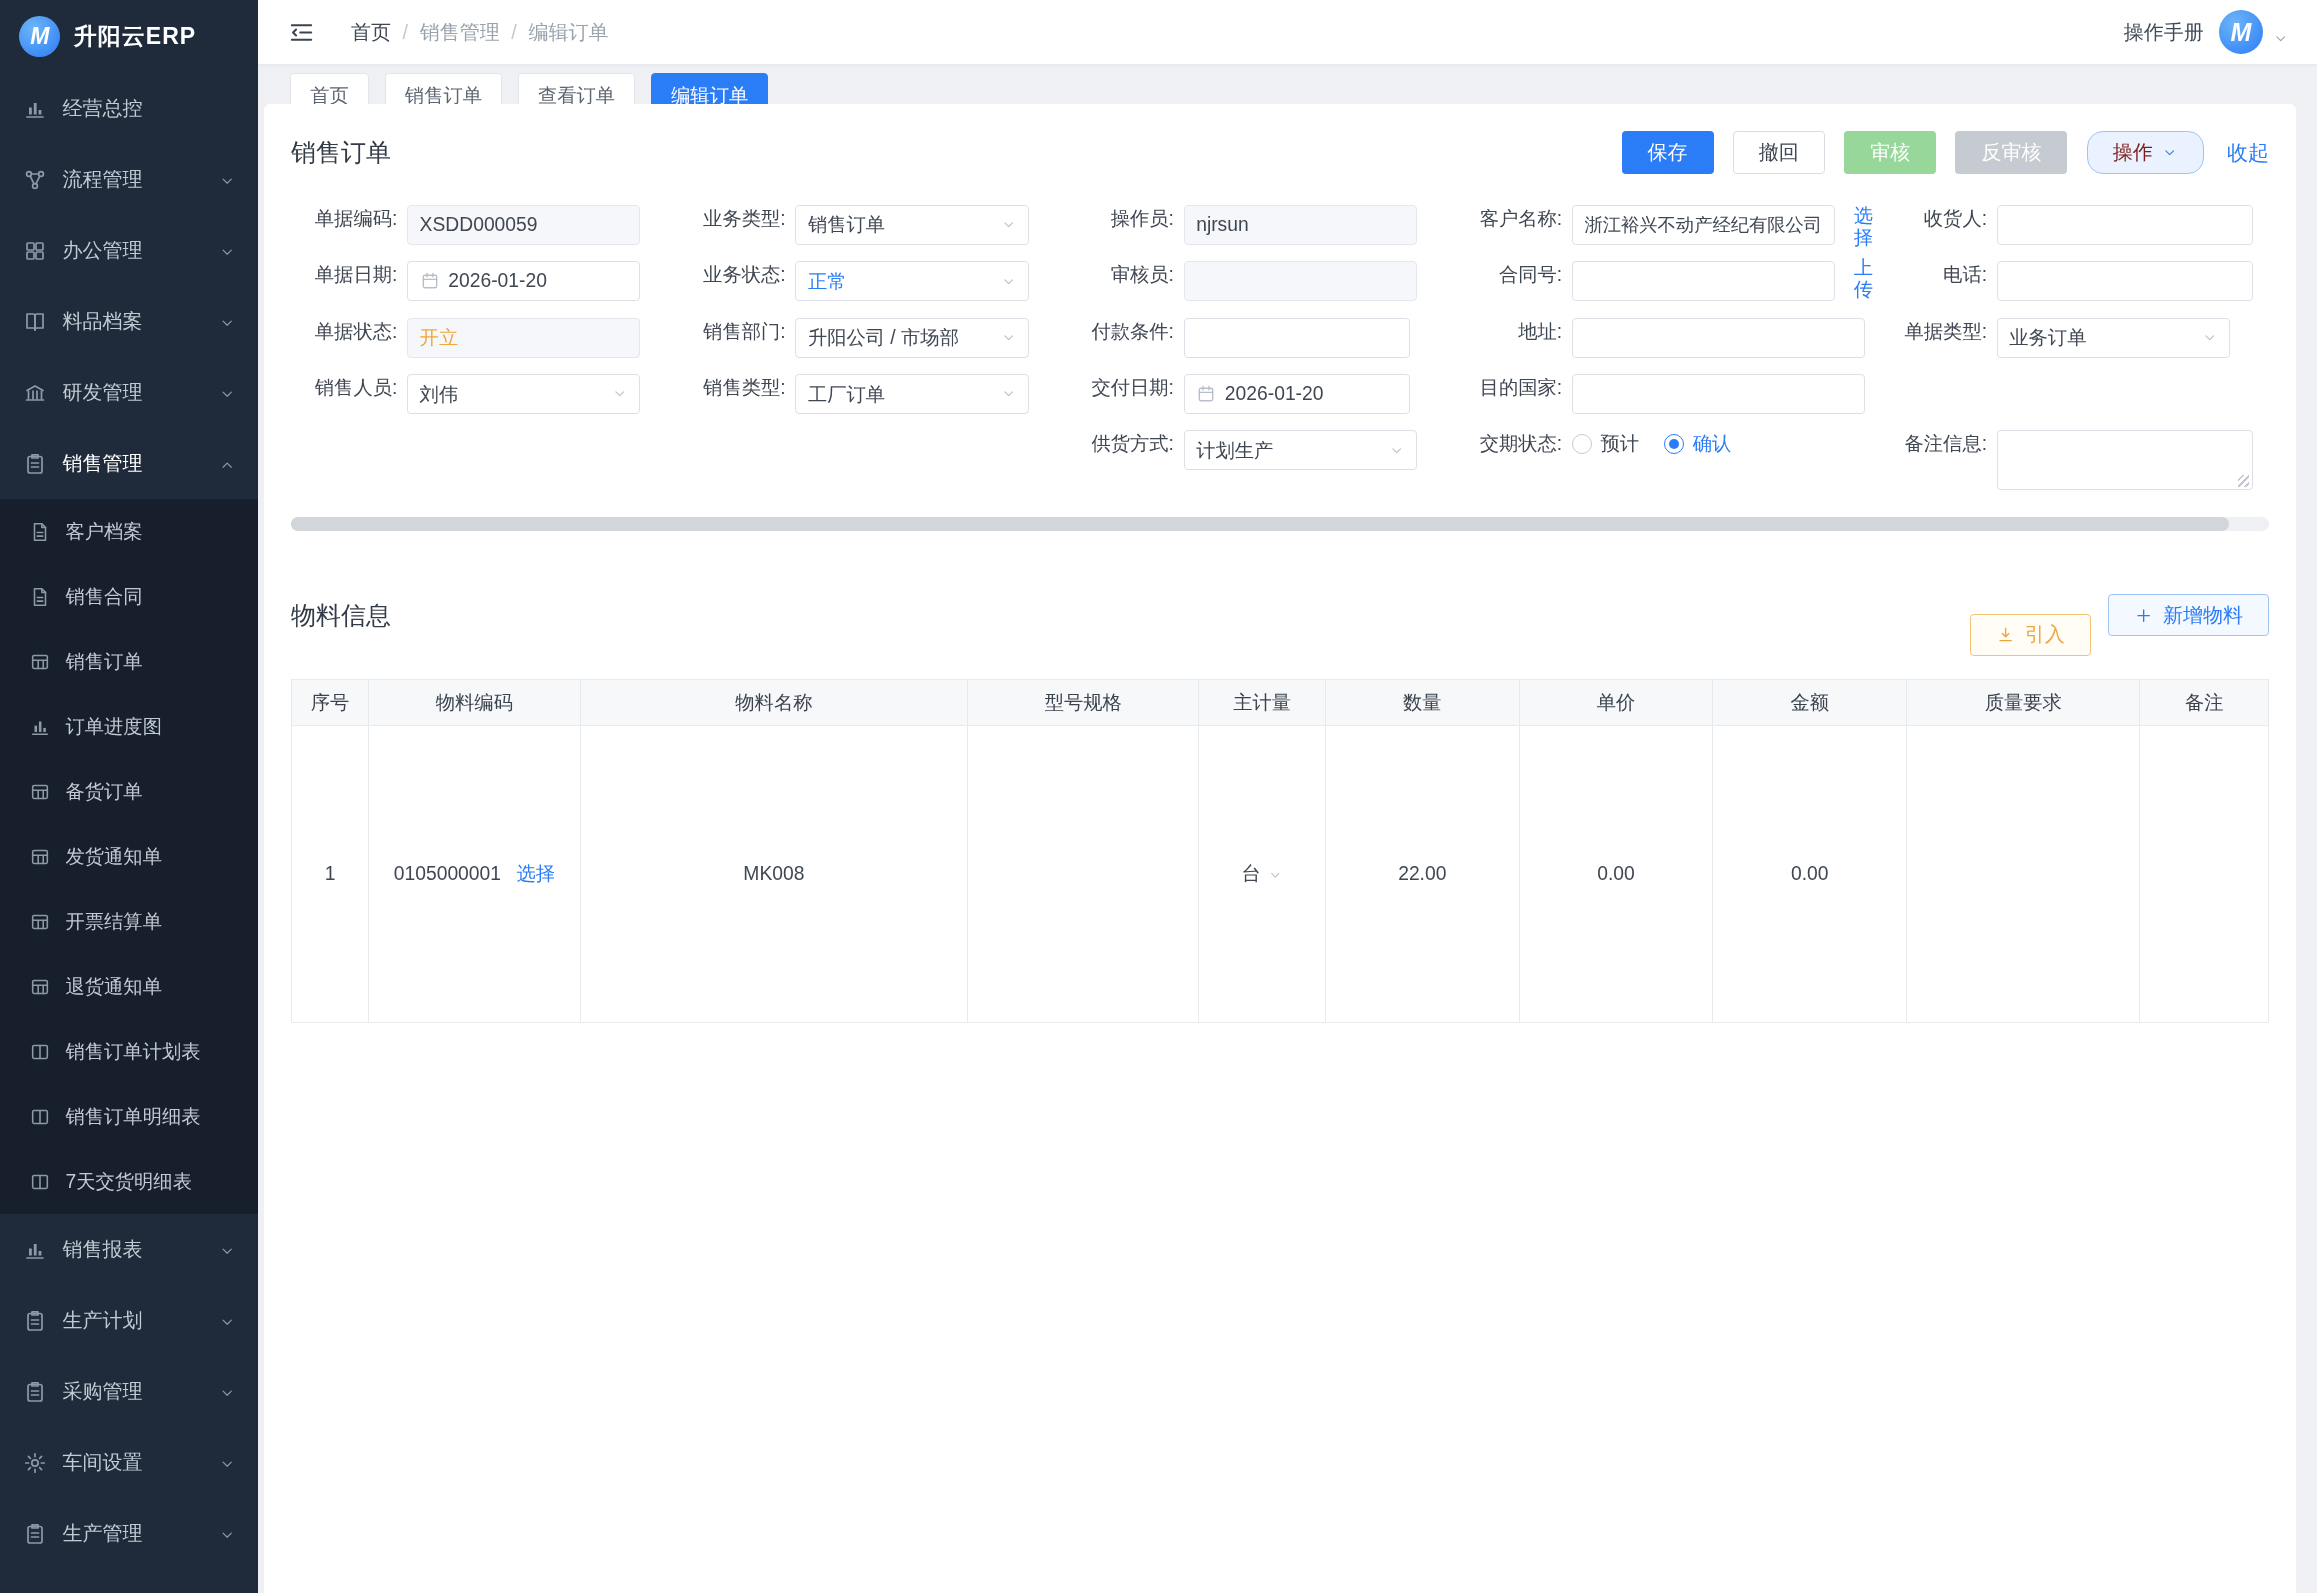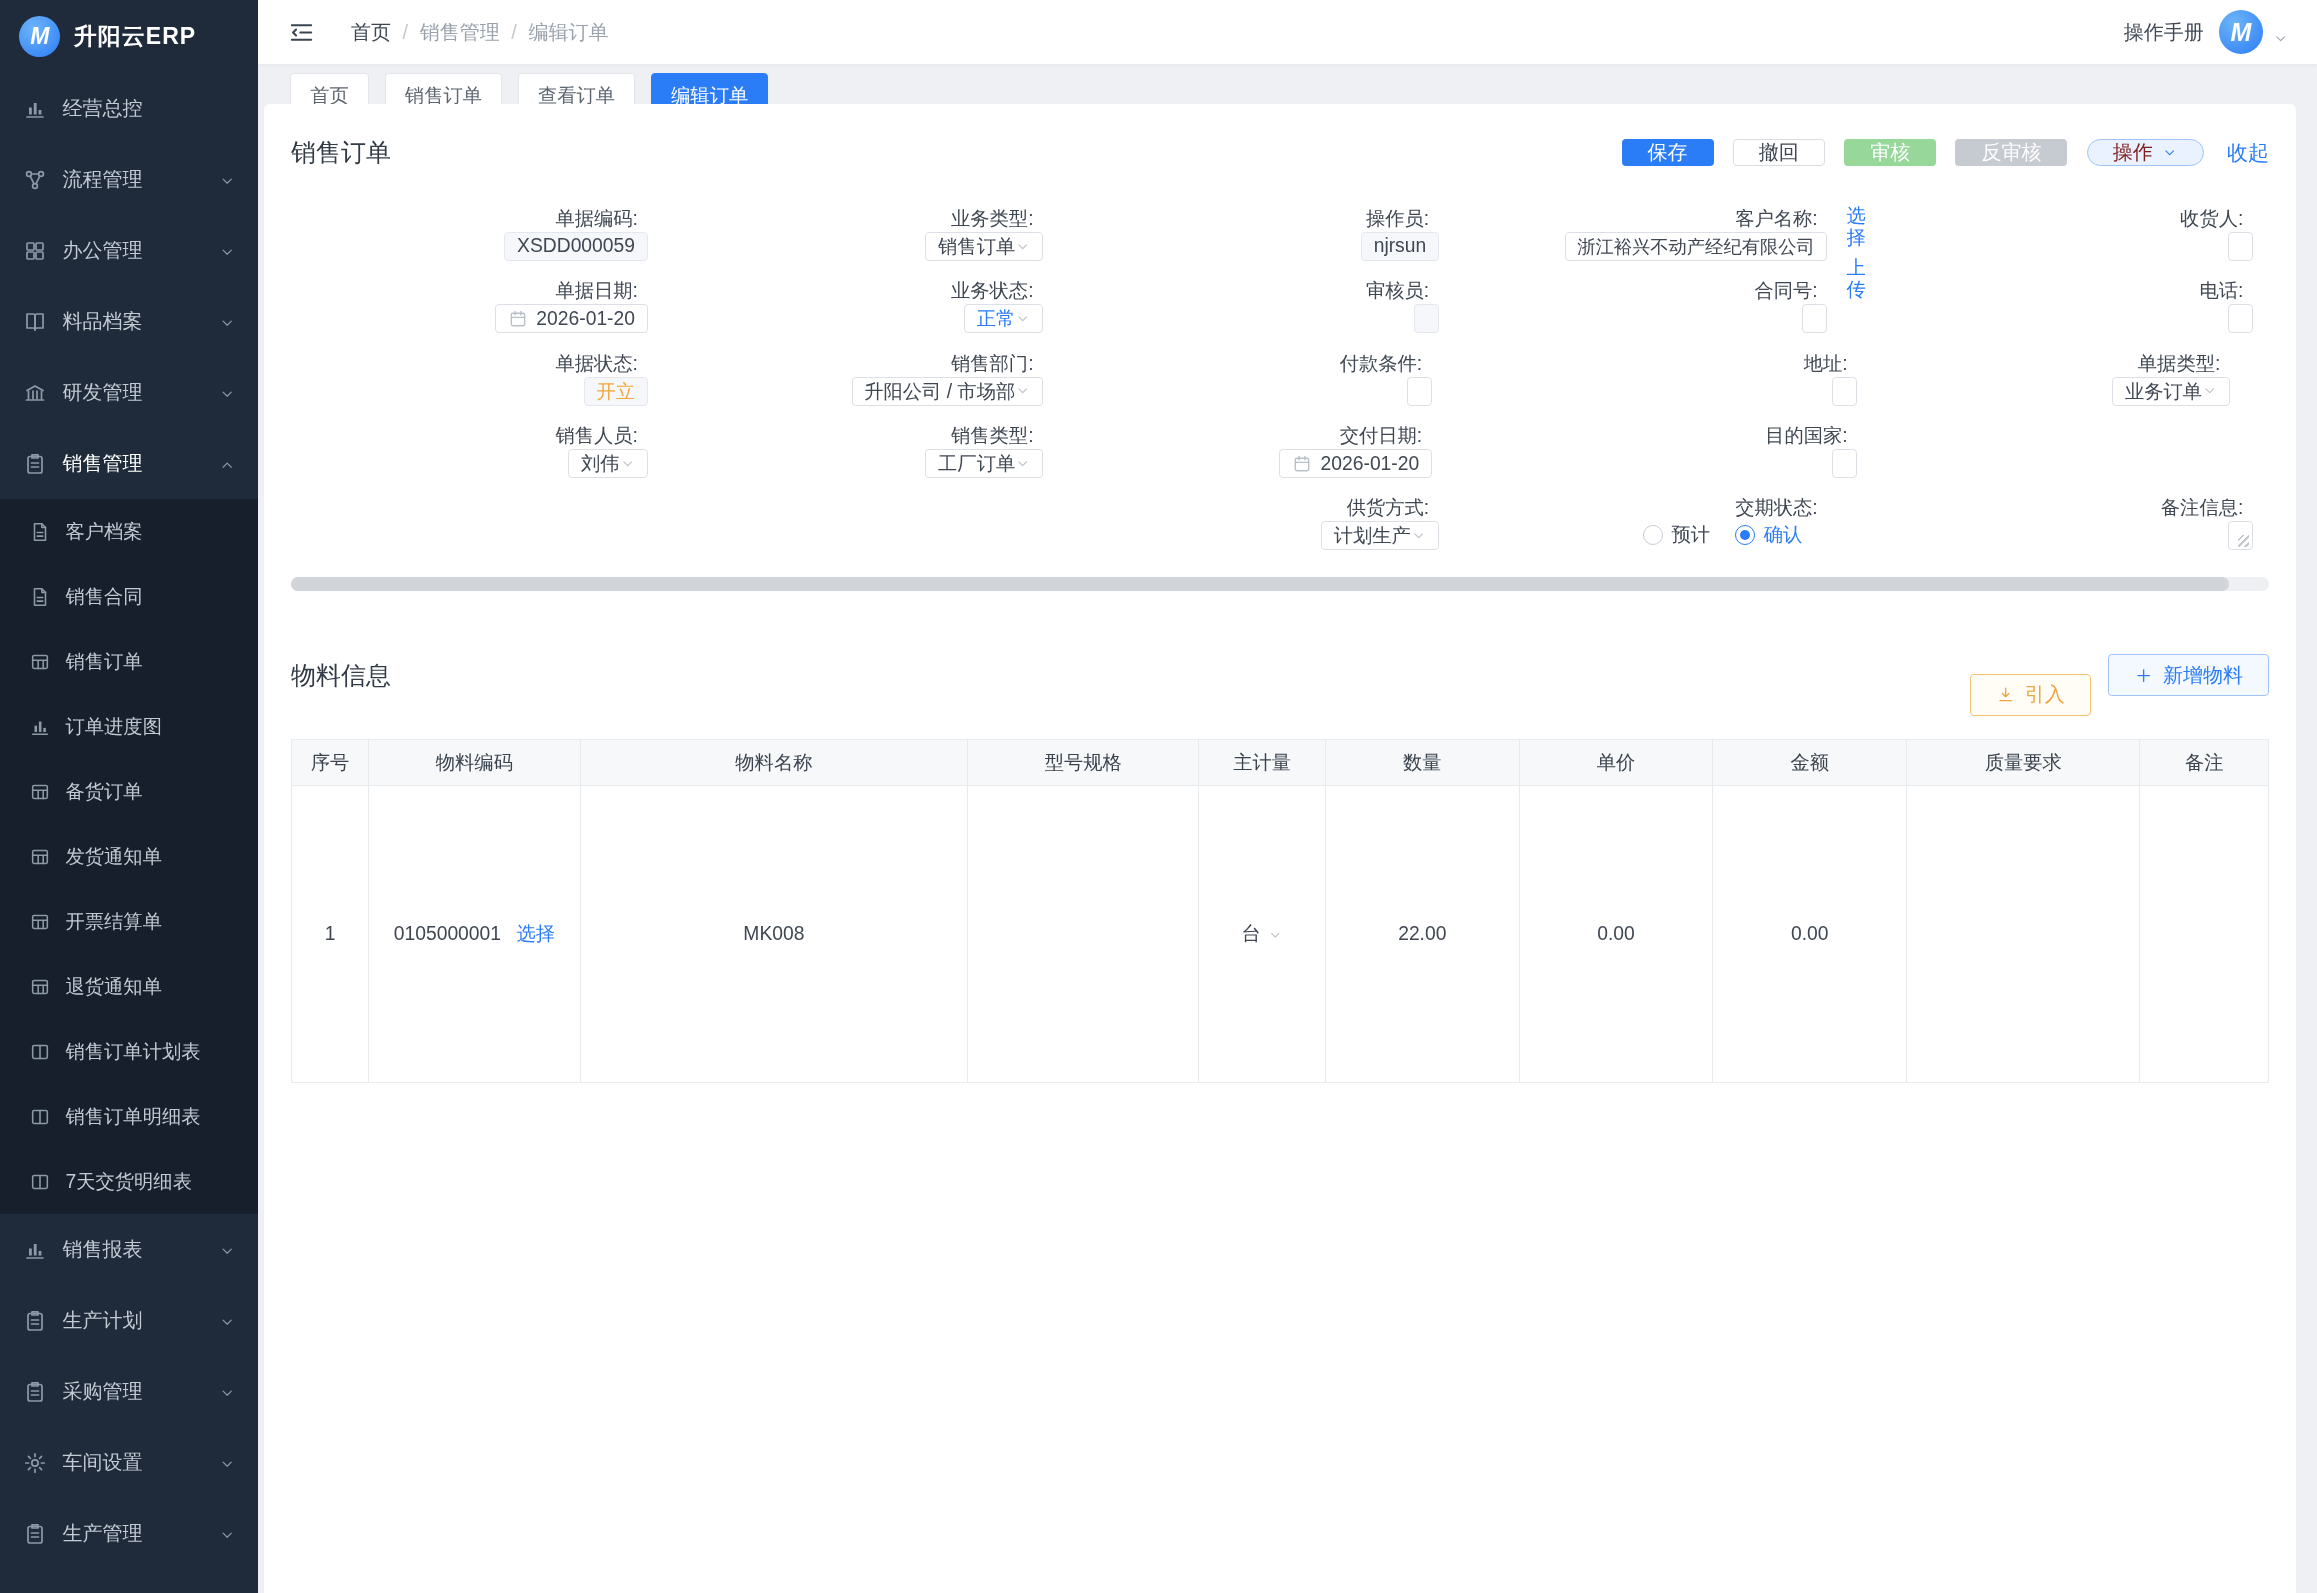--- a/index.html
+++ b/index.html
@@ -42,32 +42,32 @@
   
   .tabs{position:absolute;left:290px;top:73px;display:flex;gap:15.4px;z-index:1;}
   .tab{height:44px;padding:0 19.3px;background:#fff;border:1px solid #e2e6ea;border-radius:3.9px;display:flex;align-items:center;font-size:19.3px;color:#5c6570;cursor:pointer;white-space:nowrap;}
   .tab.active{background:#2b7cf7;border-color:#2b7cf7;color:#fff;}
 
   
   .card{position:absolute;left:264px;top:104px;right:21px;bottom:0;background:#fff;border-radius:5.8px 5.8px 0 0;z-index:2;padding:0 27px;overflow:hidden;}
   .card-head{display:flex;align-items:center;height:97px;}
   .card-title{font-size:25px;color:#323b46;font-weight:500;}
   .head-actions{margin-left:auto;display:flex;align-items:center;gap:19.3px;}
-  .btn{height:27px;padding:0 25px;border-radius:3.9px;font-size:20px;display:inline-flex;align-items:center;justify-content:center;border:1px solid transparent;cursor:pointer;white-space:nowrap;}
+  .btn{height:43px;padding:0 25px;border-radius:3.9px;font-size:20px;display:inline-flex;align-items:center;justify-content:center;border:1px solid transparent;cursor:pointer;white-space:nowrap;}
   .btn-primary{background:#2b7cf7;color:#fff;}
   .btn-plain{background:#fff;border-color:#d9dde3;color:#3f4752;}
   .btn-green{background:#97d79a;color:#fff;}
   .btn-gray{background:#c6cbd2;color:#fff;}
   .btn-light-blue{background:#e9f2fe;border-color:#9ec4f5;color:#7f1d1d;gap:9.7px;border-radius:16px;}
   .btn-light-blue .chev{width:15.4px;height:15.4px;color:#2b7cf7;}
   .link-collapse{color:#2b7cf7;font-size:21px;cursor:pointer;margin-left:3.9px;}
 
   
   .form{display:grid;grid-template-columns:repeat(5,1fr);column-gap:0;row-gap:16.4px;margin-top:3.9px;}
-  .f-cell{display:flex;align-items:flex-end;min-height:40px;position:relative;padding-right:39px;flex-direction:column;}
+  .f-cell{display:flex;align-items:flex-start;min-height:40px;position:relative;padding-right:39px;}
   .f-cell.col5{padding-right:16px;}
   .f-cell.col4{padding-right:46px;}
   .f-label{width:116px;flex:none;text-align:right;padding-right:9.7px;font-size:19.3px;color:#3f4752;white-space:nowrap;}
   .f-ctl{flex:1;height:40px;border:1px solid #dcdfe6;border-radius:3.9px;background:#fff;display:flex;align-items:center;padding:0 11.6px;font-size:19.3px;color:#3f4752;min-width:0;overflow:hidden;white-space:nowrap;cursor:pointer;}
   .f-ctl.disabled{background:#f5f7fa;border-color:#e4e7ed;}
   .f-ctl .chev{margin-left:auto;width:15.4px;height:15.4px;color:#b8bfc8;flex:none;}
   .f-ctl .cal{width:20px;height:20px;color:#b8bfc8;margin-right:8.7px;flex:none;}
   .f-ctl.small-text{font-size:18.3px;}
   .text-blue{color:#2b7cf7;}
   .text-orange{color:#f0a63c;}

